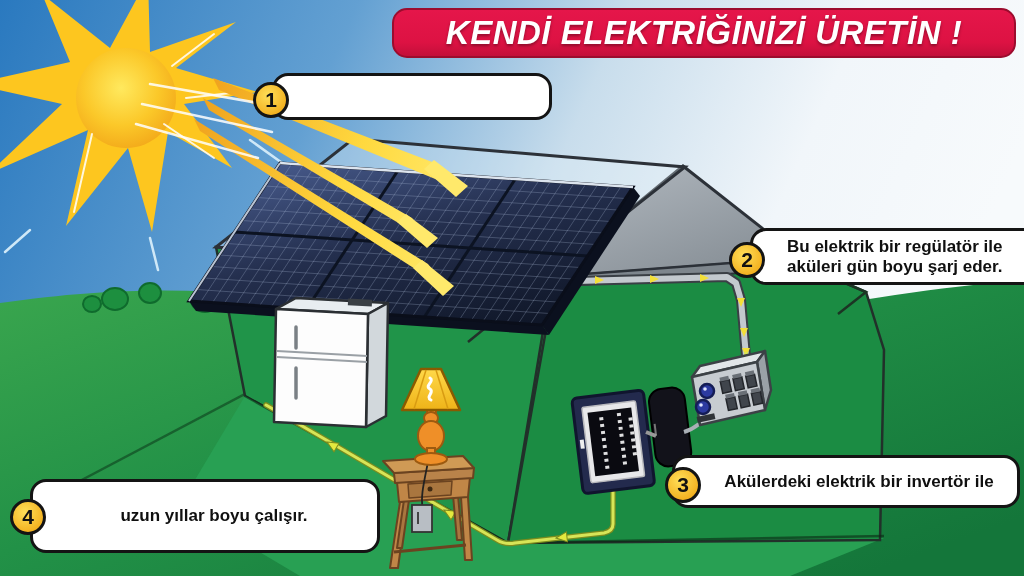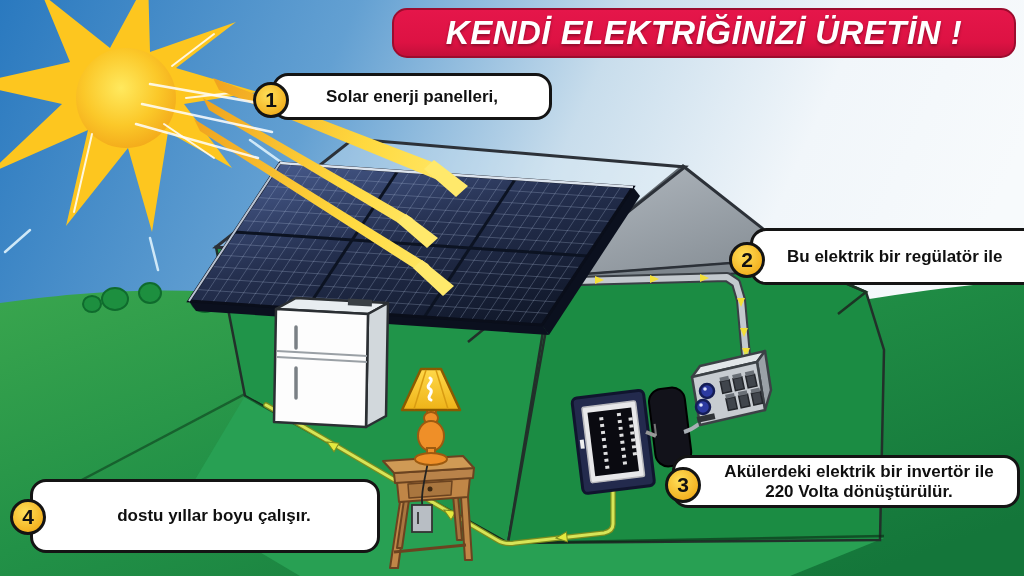--- a/index.html
+++ b/index.html
@@ -344,32 +344,31 @@
       <rect x="697" y="415" width="18" height="6" fill="#2f3338" transform="rotate(-12 706 418)"></rect>
     </g>
   </svg>
 
   <div class="banner">
     <span>KENDİ ELEKTRİĞİNİZİ ÜRETİN !</span>
   </div>
 
   <div class="callout" id="c1">
     <span class="num">1</span>
-    <span class="ln">Solar enerji panelleri,</span>
   </div>
 
   <div class="callout" id="c2">
     <span class="num">2</span>
     <span class="ln">Bu elektrik bir regülatör ile</span>
+    <span class="ln">aküleri gün boyu şarj eder.</span>
   </div>
 
   <div class="callout" id="c3">
     <span class="num">3</span>
     <span class="ln">Akülerdeki elektrik bir invertör ile</span>
-    <span class="ln">220 Volta dönüştürülür.</span>
   </div>
 
   <div class="callout" id="c4">
     <span class="num">4</span>
-    <span class="ln">dostu yıllar boyu çalışır.</span>
+    <span class="ln">uzun yıllar boyu çalışır.</span>
   </div>
 
 </div>
 
 </body></html>

